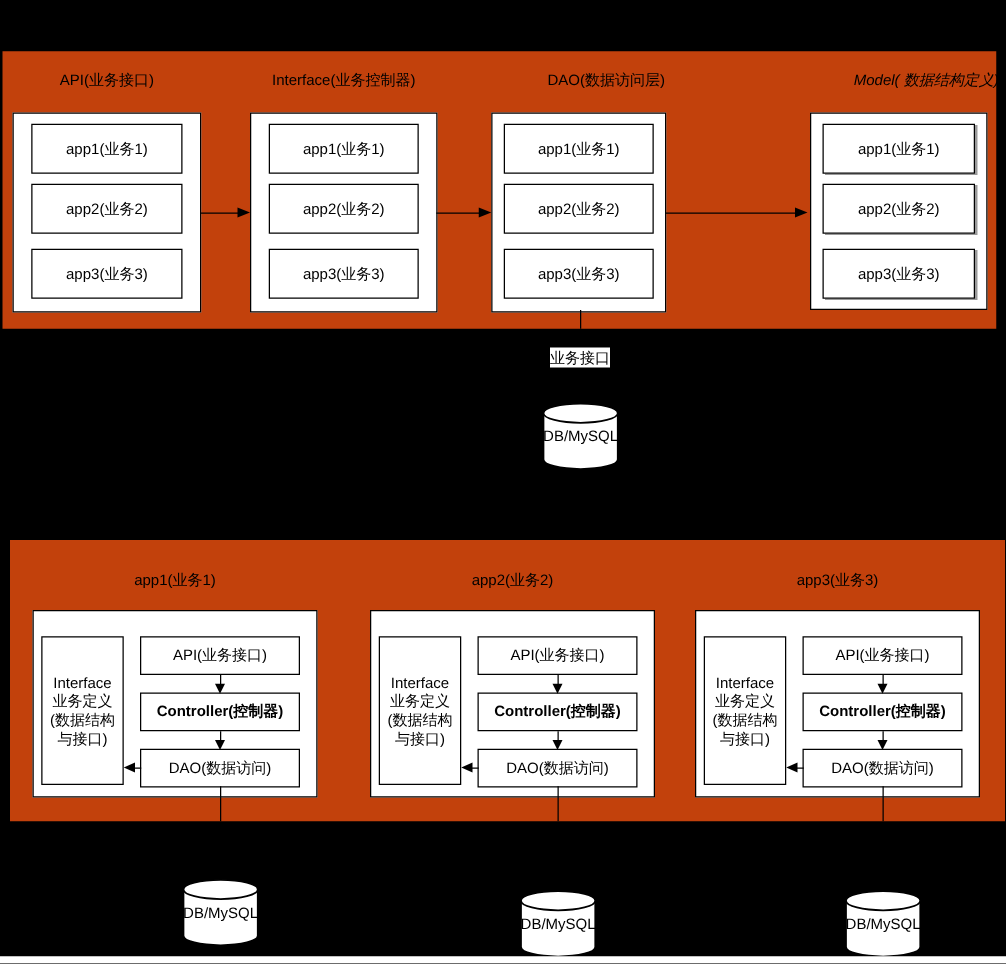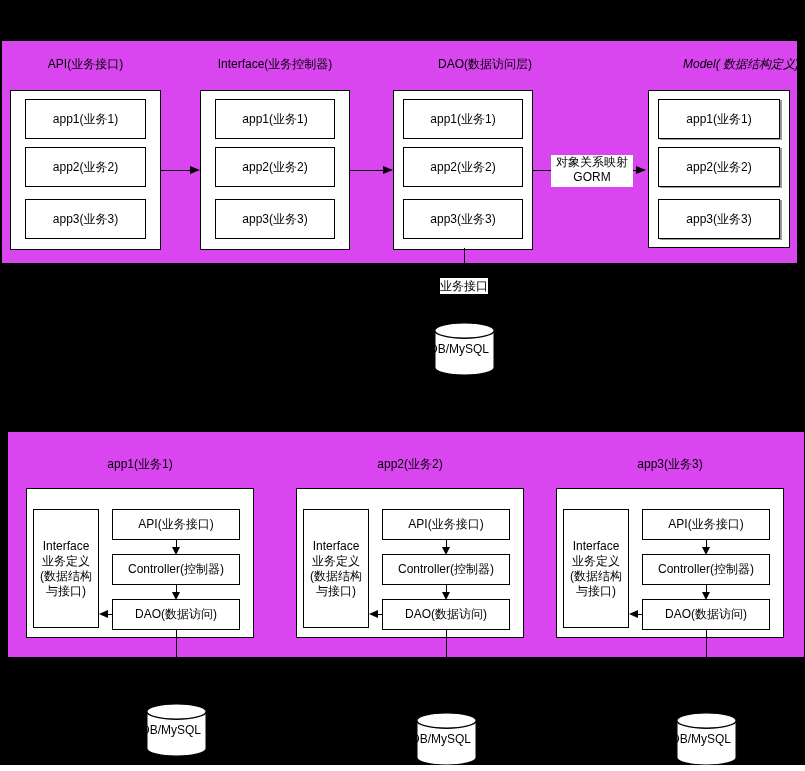--- a/index.html
+++ b/index.html
@@ -1,18 +1,18 @@
 <!DOCTYPE html>
 <html><head>
 <meta charset="utf-8">
 <style>
   html,body{margin:0;padding:0;background:#000;}
   .canvas{position:relative;width:805px;height:771px;background:#000;overflow:hidden;
           font-family:"Liberation Sans","DejaVu Sans",sans-serif;color:#000;}
-  .panel{position:absolute;background:#d946ef;}
+  .panel{position:absolute;background:#c2410c;}
   .top-panel{left:2px;top:41px;width:795px;height:222px;}
   .bottom-panel{left:8px;top:432px;width:796px;height:225px;}
 
   
   .col-header{position:absolute;top:16px;height:15px;text-align:center;font-size:12px;line-height:15px;}
   .outer-box{position:absolute;top:49px;height:158px;border:1px solid #000;background:#fff;}
   .h0{left:8px;width:151px;} .o0{left:8px;width:149px;height:158px;}
   .h1{left:198px;width:150px;} .o1{left:198px;width:148px;height:158px;}
   .h2{left:413px;width:140px;} .o2{left:391px;width:138px;height:158px;}
   .h3{left:668px;width:142px;font-style:italic;} .o3{left:646px;width:140px;height:156px;}
@@ -44,34 +44,34 @@
   .fetch-chip{position:absolute;left:440px;top:278px;width:48px;height:16px;background:#fff;
               font-size:12px;line-height:16px;text-align:center;}
 
   
   .cyl{position:absolute;width:61px;height:54px;}
   .cy-top{left:434px;top:322px;}
   .cy-b0{left:146px;top:703px;}
   .cy-b1{left:416px;top:712px;}
   .cy-b2{left:676px;top:712px;}
   .cyl svg{position:absolute;left:0;top:0;}
-  .cyl-label{position:absolute;left:-5px;right:-5px;top:20px;font-size:12px;line-height:15px;}
+  .cyl-label{position:absolute;left:-5px;right:-5px;top:20px;text-align:center;font-size:12px;line-height:15px;}
 
   
   .grp{position:absolute;top:0;width:228px;height:225px;}
   .g0{left:18px;} .g1{left:288px;} .g2{left:548px;}
   .grp-title{position:absolute;top:25px;left:0;width:100%;height:15px;text-align:center;
              font-size:12px;line-height:15px;}
   .grp-outer{position:absolute;left:0;top:56px;width:226px;height:148px;border:1px solid #000;background:#fff;}
   .iface{position:absolute;left:6px;top:20px;width:64px;height:117px;border:1px solid #000;
          display:flex;align-items:center;justify-content:center;text-align:center;
          font-size:12px;line-height:15px;white-space:pre-line;}
   .stage{position:absolute;left:85px;width:126px;height:29px;border:1px solid #000;
          display:flex;align-items:center;justify-content:center;font-size:12px;}
-  .s0{top:20px;} .s1{top:65px;} .s2{top:110px;}
+  .s0{top:20px;} .s1{top:65px;font-weight:bold;} .s2{top:110px;}
   .dl1{left:149px;top:51px;height:8px;} .dh1{left:145px;top:58px;}
   .dl2{left:149px;top:96px;height:8px;} .dh2{left:145px;top:103px;}
   .ll{left:80px;top:125px;width:6px;} .lh{left:72px;top:121px;}
   .grp-tail{left:150px;top:197px;height:28px;z-index:2;}
 
   .bottom-strip{position:absolute;left:0;top:765px;width:805px;height:6px;background:#fff;}
 </style>
 </head>
 <body>
 
@@ -102,22 +102,20 @@
     <div class="app-box c3 r0">app1(业务1)</div>
     <div class="app-box c3 r1">app2(业务2)</div>
     <div class="app-box c3 r2">app3(业务3)</div>
 
     <div class="h-line a1l"></div>
     <div class="tri-right a1h"></div>
     <div class="h-line a2l"></div>
     <div class="tri-right a2h"></div>
     <div class="h-line a3l"></div>
     <div class="tri-right a3h"></div>
-    <div class="orm-label">对象关系映射
-GORM</div>
     <div class="v-line dao-tail"></div>
   </section>
 
   <div class="fetch-chip">业务接口</div>
 
   <div class="cyl cy-top">
     <svg width="61" height="54" viewBox="0 0 61 54">
       <path d="M0.8,8.5 L0.8,45.5 A29.7,7.7 0 0 0 60.2,45.5 L60.2,8.5 Z" fill="#fff" stroke="#000" stroke-width="1.4"></path>
       <ellipse cx="30.5" cy="8.5" rx="29.7" ry="7.7" fill="#fff" stroke="#000" stroke-width="1.4"></ellipse>
     </svg>

